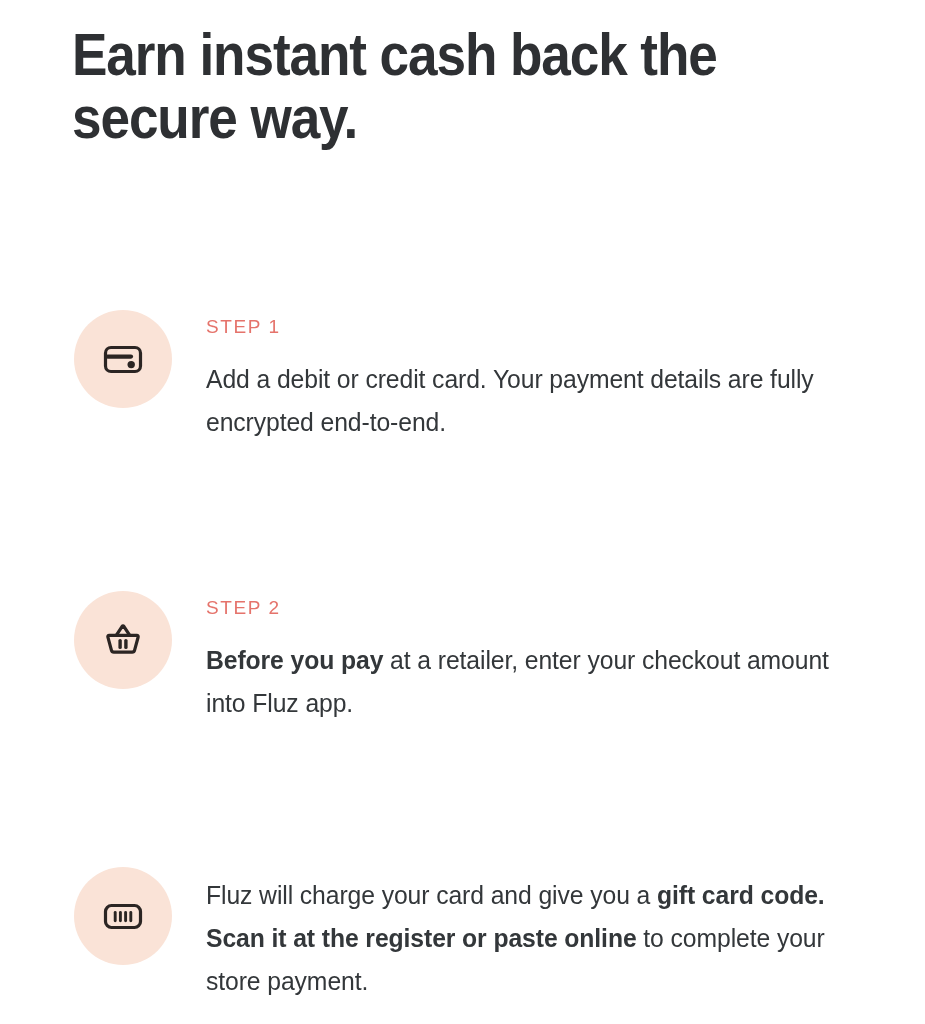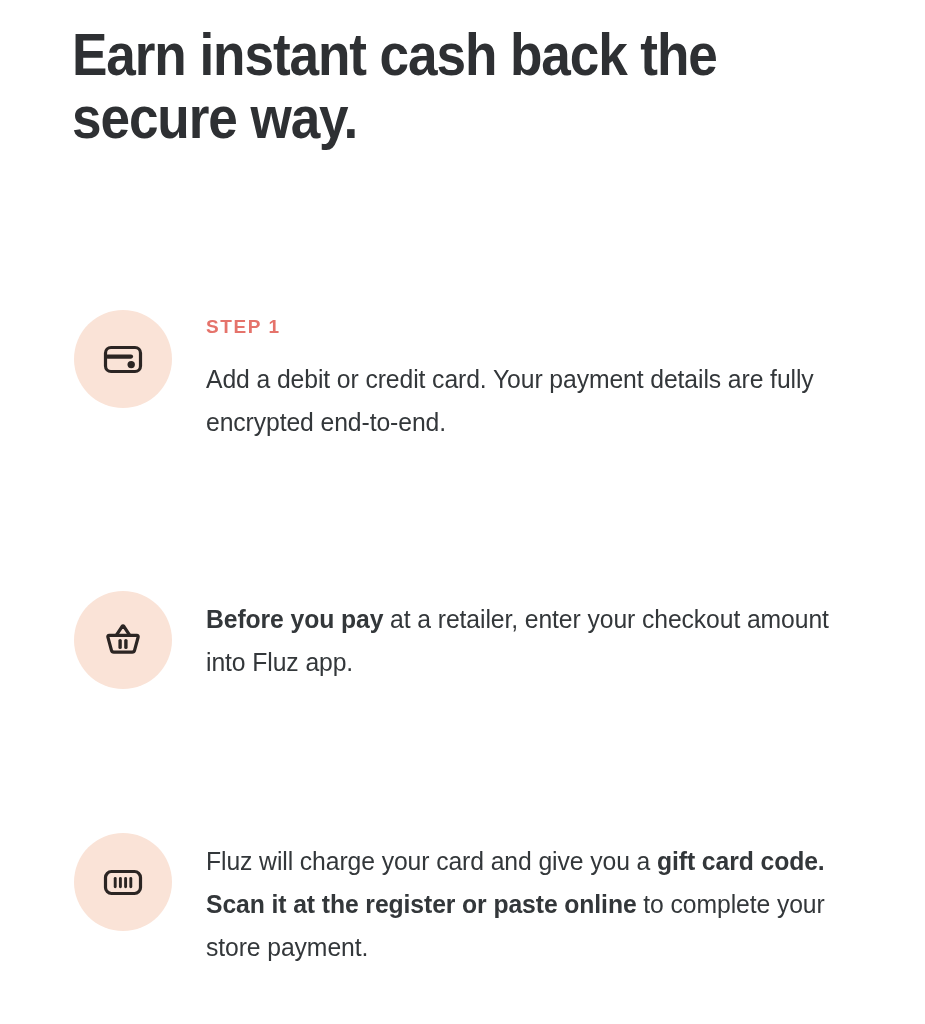--- a/index.html
+++ b/index.html
@@ -76,21 +76,21 @@
     flex: 1 1 auto;
     margin-left: 34px;
     padding-top: 7px;
     max-width: 660px;
   }
 
   .step-label {
     margin: 0 0 22px 0;
     font-family: "Liberation Sans", sans-serif;
     font-size: 19px;
-    font-weight: 700;
+    font-weight: 400;
     letter-spacing: 1.6px;
     color: #e5736b;
     text-transform: uppercase;
     line-height: 1;
   }
 
   .step-text {
     margin: 0;
     font-family: "Liberation Sans", sans-serif;
     font-size: 25.5px;
@@ -134,20 +134,21 @@
         <span>
           <svg width="48" height="48" viewBox="0 0 48 48" fill="none">
             <path d="M17.4 19.2 L23.0 10.6 Q24.0 9.3 25.0 10.6 L30.6 19.2" stroke="#2b2523" stroke-width="3.2" stroke-linecap="round" stroke-linejoin="round"></path>
             <path d="M10.2 19.4 H37.8 Q39.6 19.4 39.1 21.2 L35.6 34.2 Q35.1 36.2 33.2 36.2 H14.8 Q12.9 36.2 12.4 34.2 L8.9 21.2 Q8.4 19.4 10.2 19.4 Z" stroke="#2b2523" stroke-width="3.2" stroke-linejoin="round"></path>
             <line x1="21.1" y1="24.6" x2="21.1" y2="31.4" stroke="#2b2523" stroke-width="3.4" stroke-linecap="round"></line>
             <line x1="26.9" y1="24.6" x2="26.9" y2="31.4" stroke="#2b2523" stroke-width="3.4" stroke-linecap="round"></line>
           </svg>
         </span>
       </div>
       <div class="step-body">
+        <div class="step-label">STEP 2</div>
         <p class="step-text"><b>Before you pay</b><span> at a retailer, enter your checkout amount into Fluz app.</span></p>
       </div>
     </div>
 
     <div class="step-row s3">
       <div class="icon-badge">
         <span>
           <svg width="48" height="48" viewBox="0 0 48 48" fill="none">
             <rect x="6.5" y="13.5" width="35" height="22" rx="6" stroke="#2b2523" stroke-width="3.2"></rect>
             <line x1="16.2" y1="20.4" x2="16.2" y2="28.8" stroke="#2b2523" stroke-width="2.9" stroke-linecap="round"></line>

